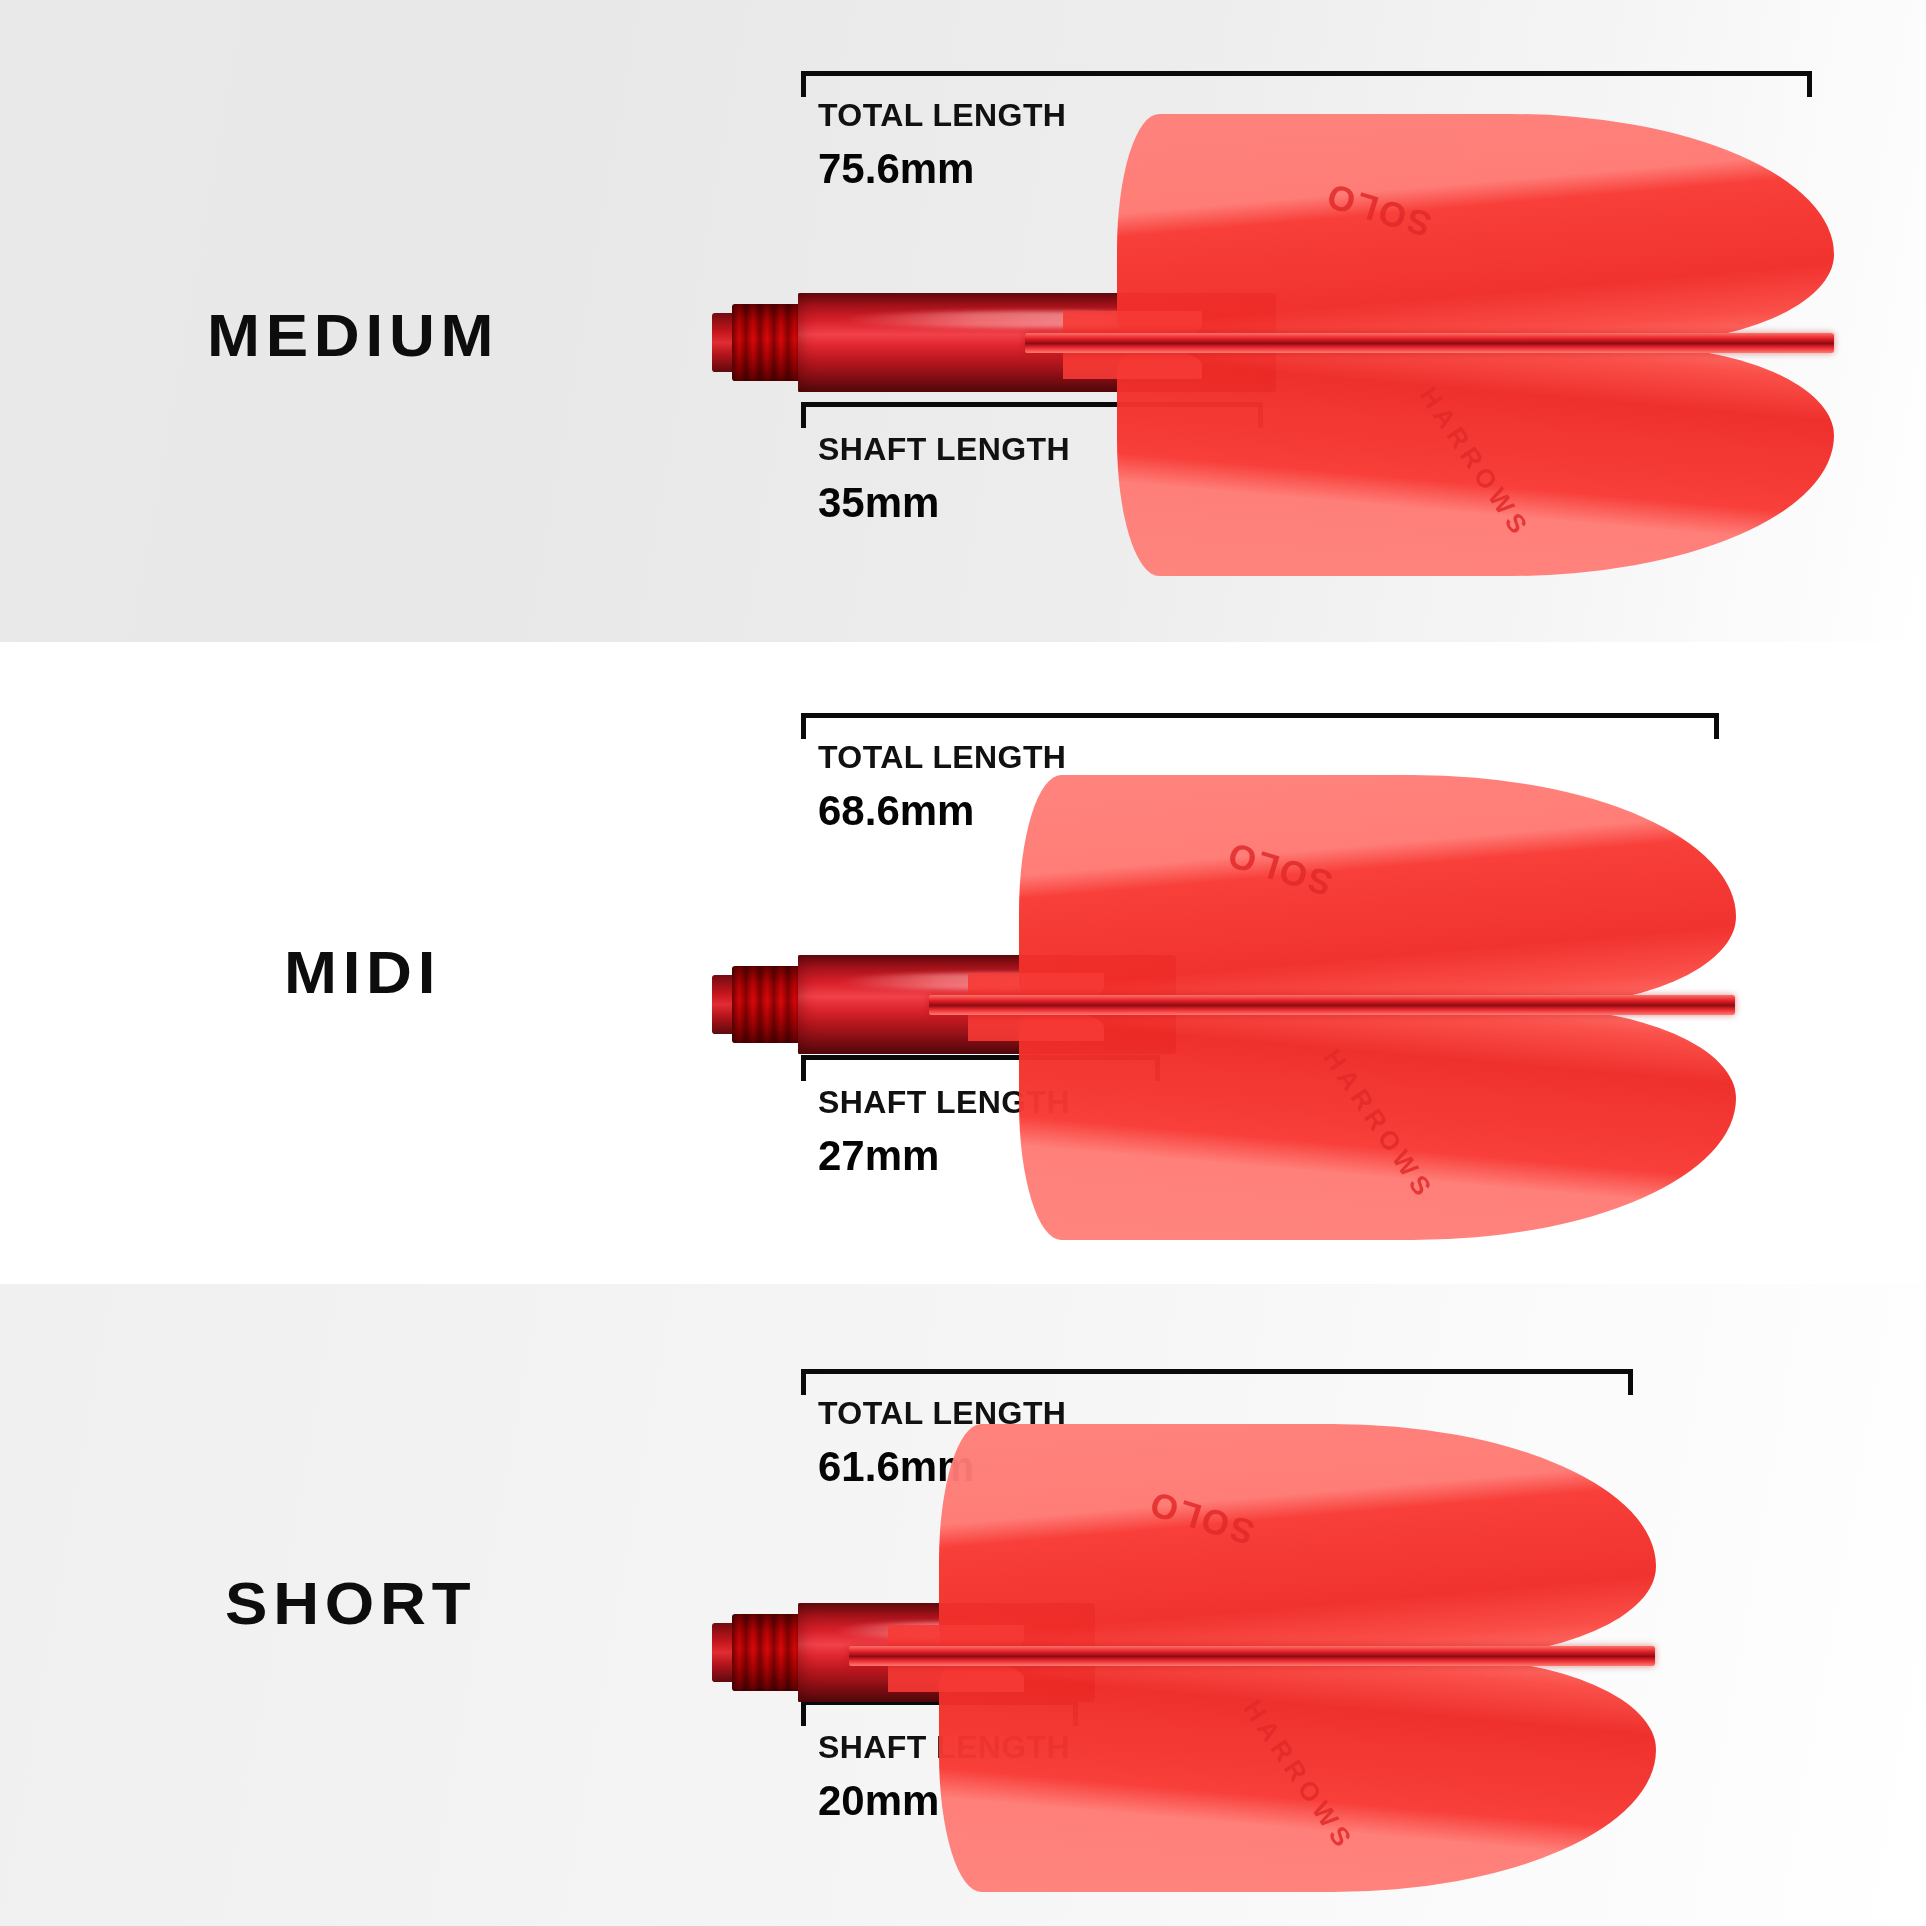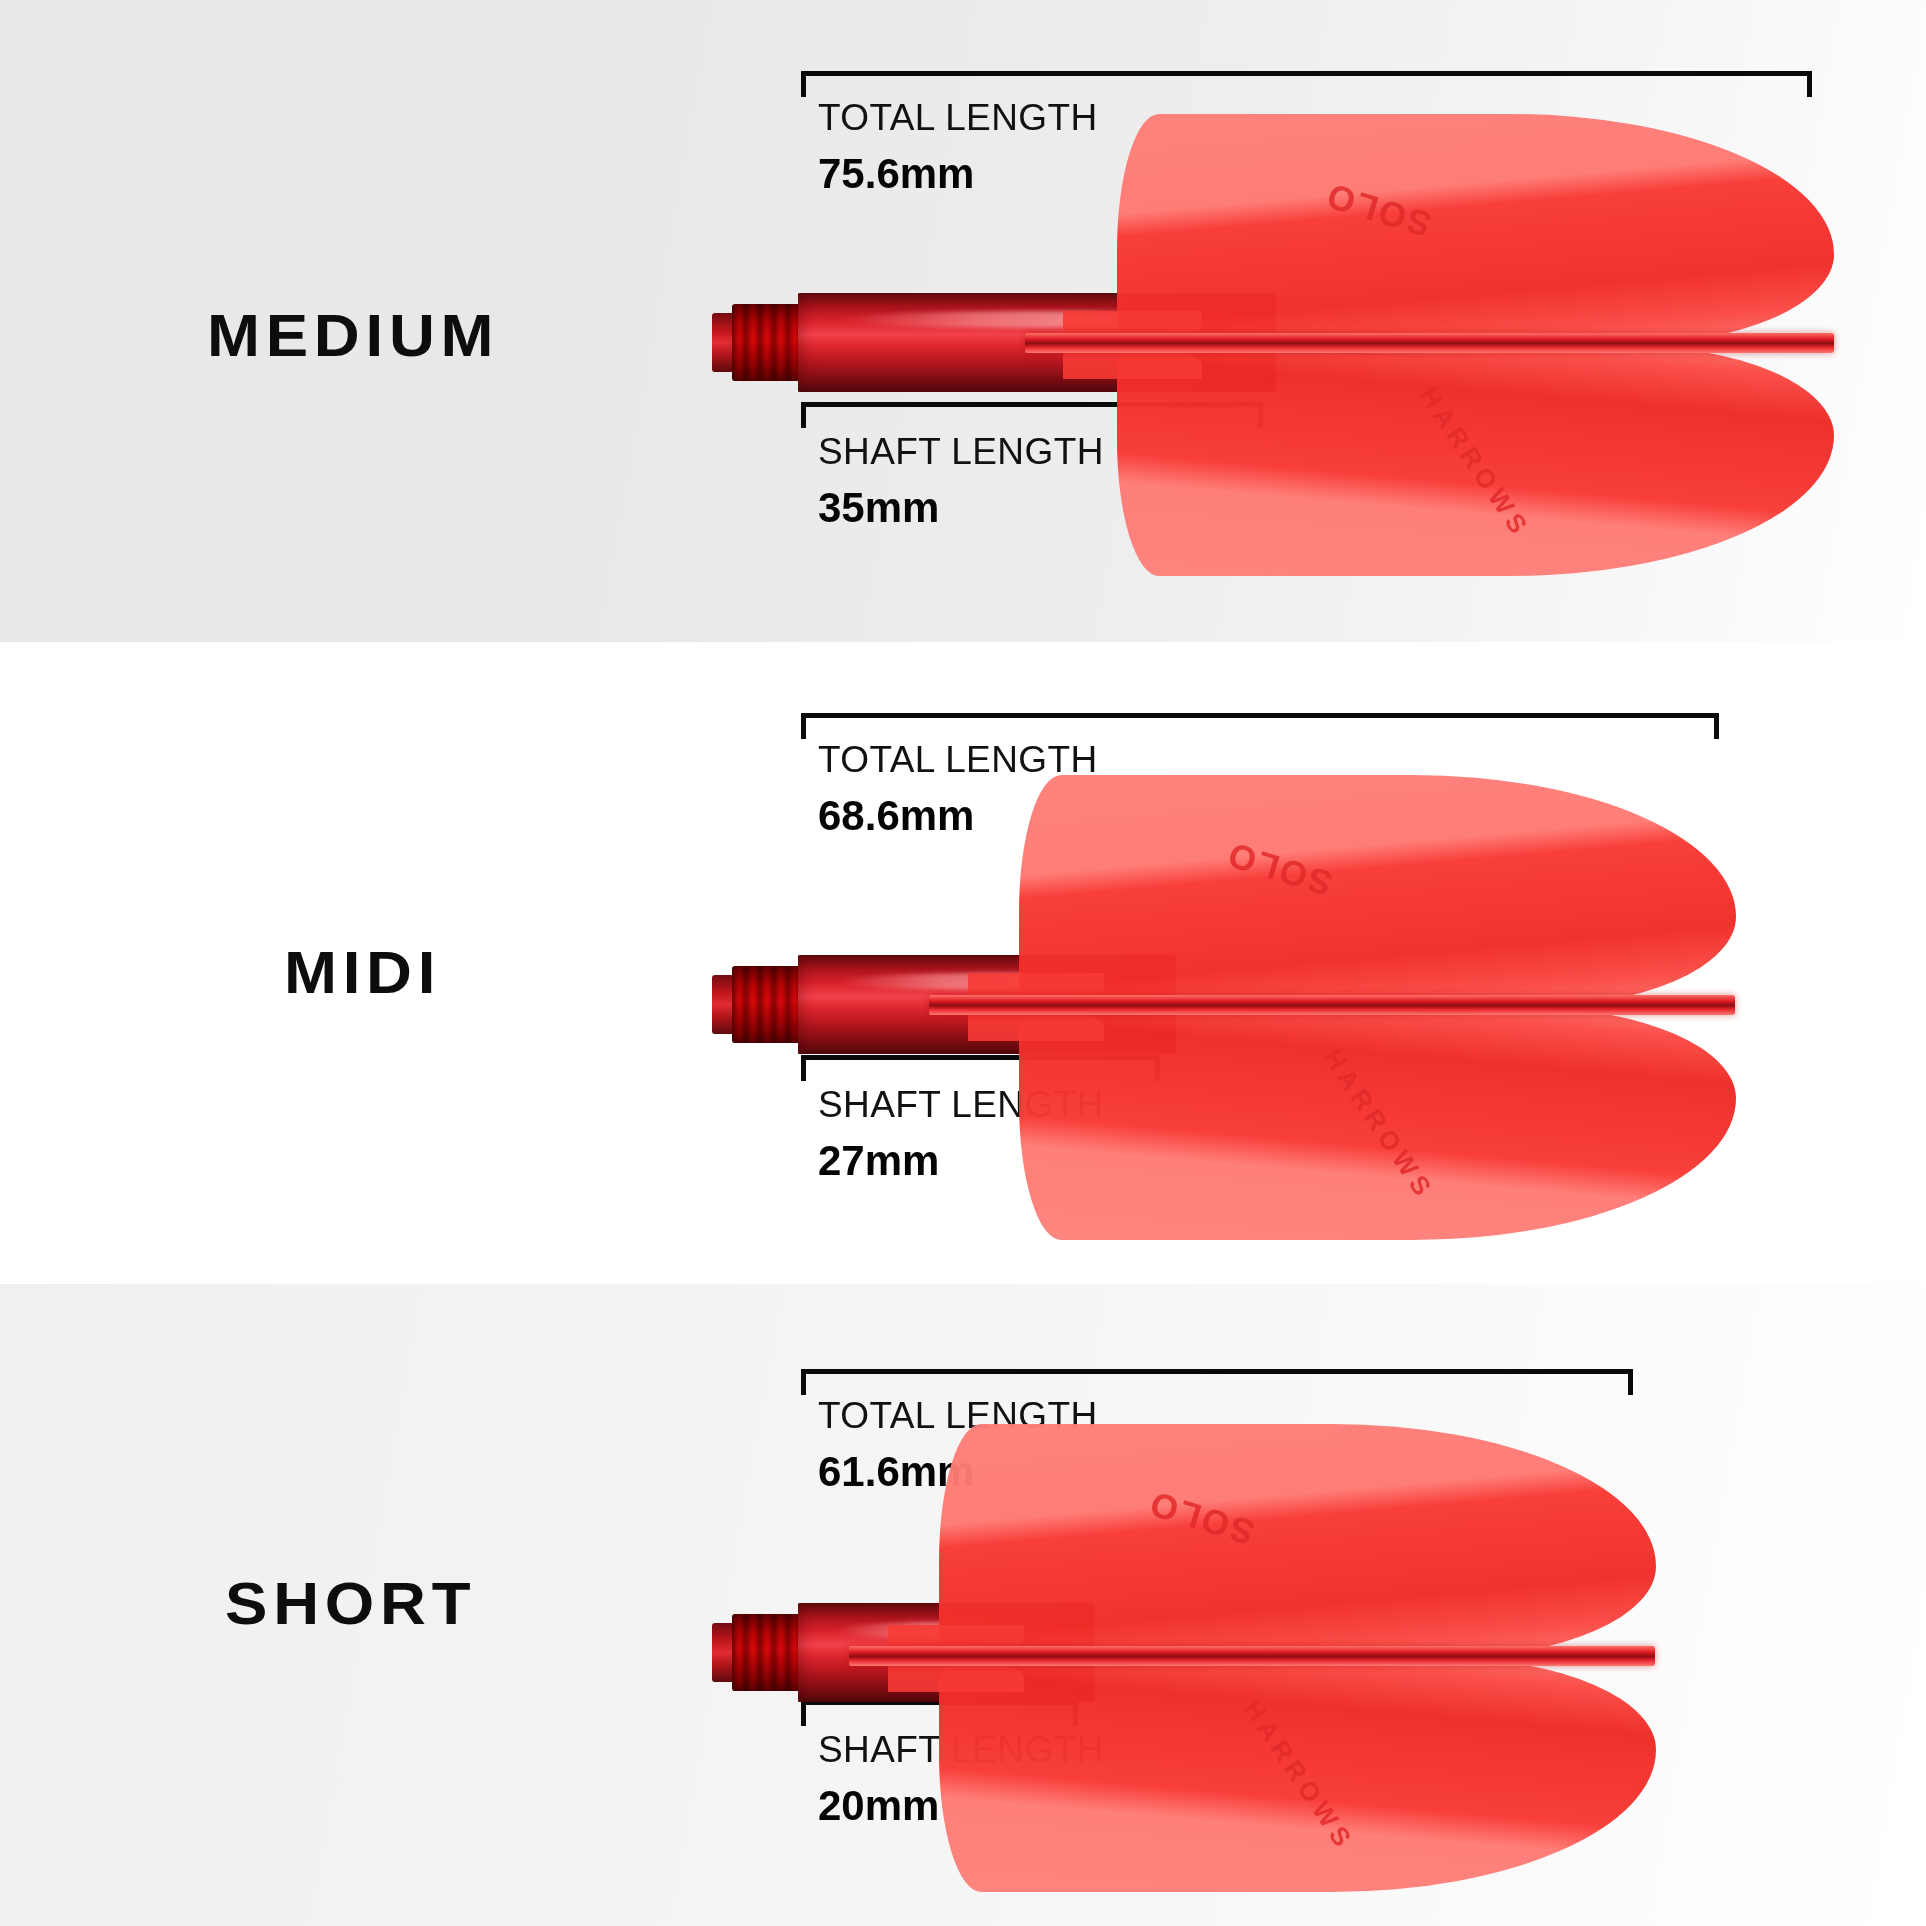--- a/index.html
+++ b/index.html
@@ -78,22 +78,22 @@
   .bracket .tick.left  { left: 0; }
   .bracket .tick.right { right: 0; }
 
   
   .dim-text {
     position: absolute;
     white-space: nowrap;
   }
   .dim-text .dim-caption {
     display: block;
-    font-size: 37px;
-    font-weight: 400;
+    font-size: 32px;
+    font-weight: 700;
     color: #111111;
     letter-spacing: 0.4px;
     line-height: 1.05;
   }
   .dim-text .dim-value {
     display: block;
     font-size: 42px;
     font-weight: 700;
     color: #050505;
     letter-spacing: 0px;

